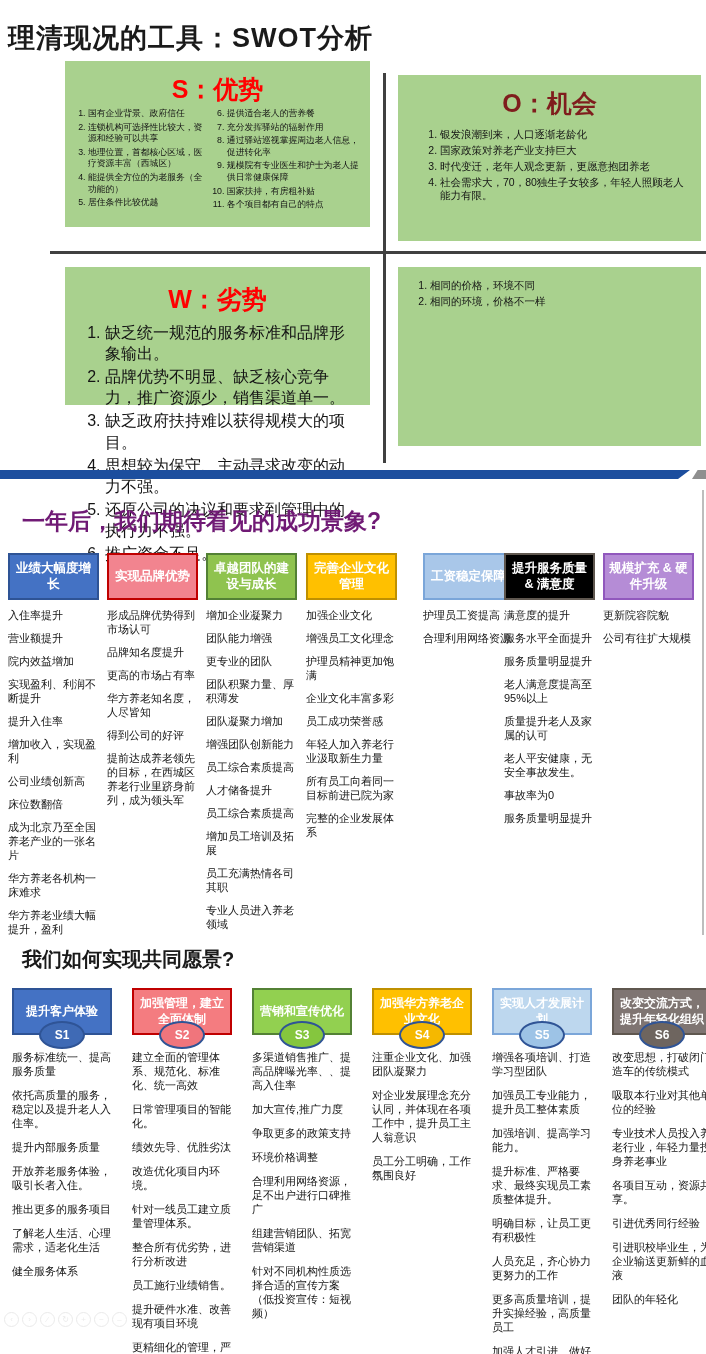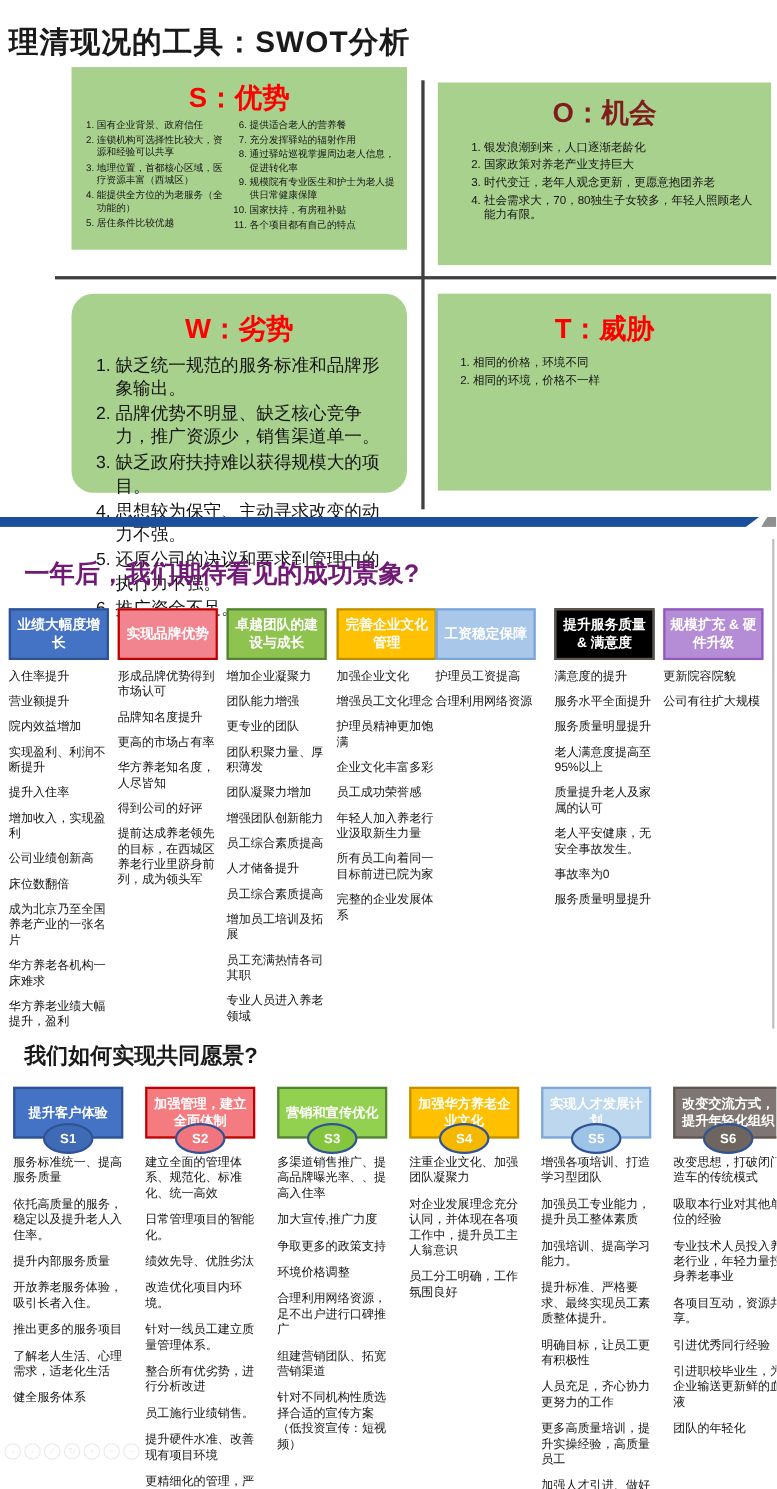--- a/index.html
+++ b/index.html
@@ -5,21 +5,21 @@
   html,body{margin:0;padding:0;background:#fff;}
   .page{position:relative;width:706px;height:1354px;background:#fff;overflow:hidden;
         font-family:"Liberation Sans","DejaVu Sans",sans-serif;color:#111;}
 
   
   .swot-title{position:absolute;left:8px;top:20px;margin:0;font-size:27px;font-weight:bold;
               color:#1a1a1a;letter-spacing:1px;}
   .quad{position:absolute;background:#a9d18e;box-sizing:border-box;}
   .qS{left:65px;top:61px;width:305px;height:166px;}
   .qO{left:398px;top:75px;width:303px;height:166px;}
-  .qW{left:65px;top:267px;width:305px;height:181px;border-radius:20px;}
+  .qW{left:65px;top:267px;width:305px;height:138px;}
   .qT{left:398px;top:267px;width:303px;height:179px;}
   .qtitle{text-align:center;font-size:25px;font-weight:bold;margin-top:16px;line-height:1;}
   .qW .qtitle,.qT .qtitle{margin-top:20px;}
   .quad ol{margin:0;color:#141414;}
   .quad li{margin-bottom:2px;line-height:1.32;}
   .qS .cols{display:flex;padding:6px 8px 0 4px;}
   .qS ol{font-size:8.8px;margin:0;padding-left:19px;}
   .qS ol.c1{width:47%;}
   .qS ol.c2{width:53%;}
   .qO ol{font-size:10.5px;margin-top:12px;padding-left:42px;padding-right:8px;}
@@ -32,21 +32,21 @@
   .bluebar{position:absolute;left:0;top:470px;width:690px;height:9px;
            clip-path:polygon(0 0,100% 0,calc(100% - 12px) 100%,0 100%);}
   .btri{position:absolute;left:692px;top:470px;width:14px;height:9px;
         clip-path:polygon(40% 0,100% 0,100% 100%,0 100%);}
   .right-border{position:absolute;left:702px;top:490px;width:2px;height:445px;background:#bdbdbd;}
 
   
   .vision-title{position:absolute;left:22px;top:506px;margin:0;font-size:23px;font-weight:bold;color:#701a75;}
   .vcol{position:absolute;top:553px;width:91px;}
   .vc1{left:8px;} .vc2{left:107px;} .vc3{left:206px;} .vc4{left:306px;}
-  .vc5{left:396px;} .vc6{left:504px;} .vc7{left:603px;}
+  .vc5{left:423px;} .vc6{left:504px;} .vc7{left:603px;}
   .vhead{height:47px;border:2px solid;box-sizing:border-box;display:flex;align-items:center;
          justify-content:center;text-align:center;color:#fff;font-weight:bold;font-size:12.5px;
          line-height:1.25;padding:0 2px;}
   .plist{list-style:none;margin:9px 0 0;padding:0;font-size:11px;line-height:1.27;color:#141414;}
   .plist li{margin-bottom:9px;}
 
   
   .strategy-title{position:absolute;left:22px;top:946px;margin:0;font-size:20px;font-weight:bold;color:#1a1a1a;}
   .scol{position:absolute;top:988px;width:100px;}
   .sc1{left:12px;} .sc2{left:132px;} .sc3{left:252px;} .sc4{left:372px;}
@@ -113,21 +113,20 @@
           <li>缺乏统一规范的服务标准和品牌形象输出。</li>
           <li>品牌优势不明显、缺乏核心竞争力，推广资源少，销售渠道单一。</li>
           <li>缺乏政府扶持难以获得规模大的项目。</li>
           <li>思想较为保守、主动寻求改变的动力不强。</li>
           <li>还原公司的决议和要求到管理中的执行力不强。</li>
           <li>推广资金不足。</li>
         </ol>
     </div>
 
     <div class="quad qT">
-      <div class="qtitle" style="color: rgb(255, 0, 0);">T：威胁</div>
       <ol>
           <li>相同的价格，环境不同</li>
           <li>相同的环境，价格不一样</li>
         </ol>
     </div>
   </section>
 
   <div class="bluebar" style="background-color: rgb(28, 78, 158);"></div>
   <div class="btri" style="background-color: rgb(143, 143, 143);"></div>
   <div class="right-border"></div>

